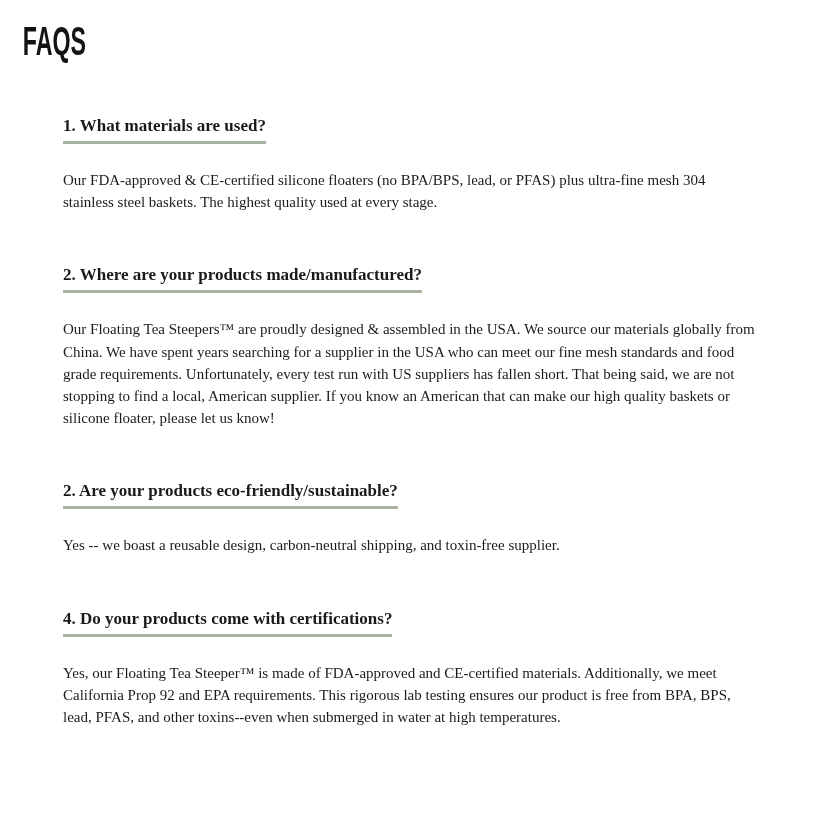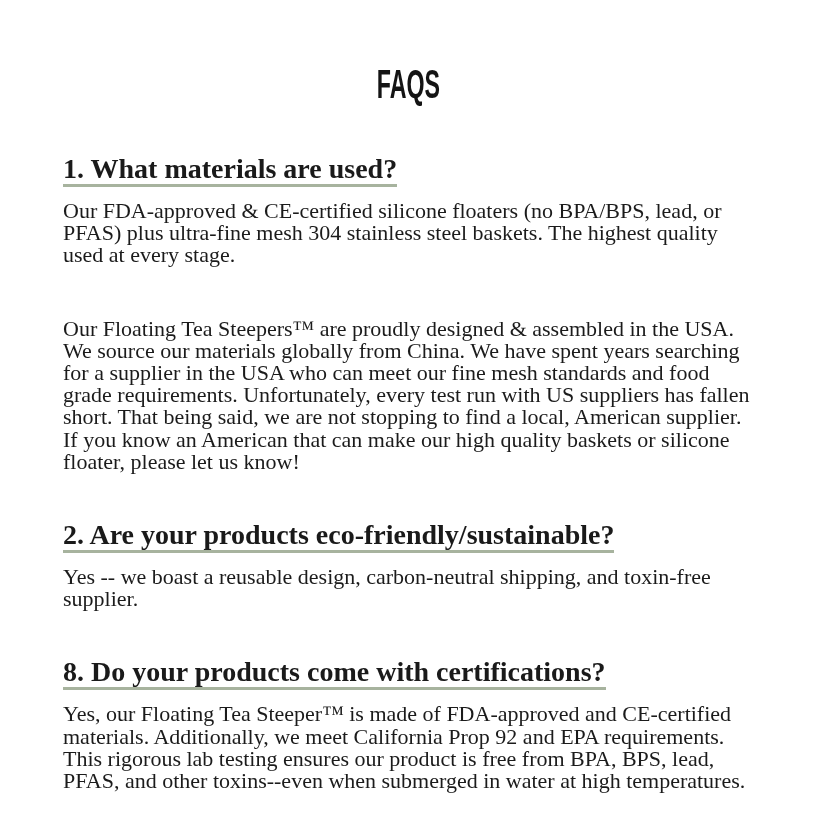--- a/index.html
+++ b/index.html
@@ -10,22 +10,21 @@
   .page {
     width: 817px;
     height: 817px;
     background: #ffffff;
     box-sizing: border-box;
     overflow: hidden;
     font-family: "Liberation Serif", serif;
     color: #1b1b1b;
   }
   .title-wrap {
-    text-align: center;
-    padding-top: 64px;
+    padding-top: 21px;
     height: 50px;
   }
   .page-title {
     display: inline-block;
     font-family: "Liberation Sans", sans-serif;
     font-weight: 700;
     font-size: 40px;
     line-height: 40px;
     letter-spacing: 0px;
     transform: scaleX(0.58);
@@ -39,57 +38,58 @@
   }
   .faq-item {
     margin-bottom: 51px;
   }
   .faq-item:last-child {
     margin-bottom: 0;
   }
   .question {
     display: inline-block;
     margin: 0;
-    font-size: 28px;
+    font-size: 17px;
     font-weight: 700;
     line-height: 22px;
     color: #1a1a1a;
     padding-bottom: 4px;
     border-bottom: 3px solid var(--underline-color, #a7b39e);
     font-family: Liberation Serif, serif;
   }
   .answer {
-    margin: 13px 0 0 0;
-    font-size: 22px;
+    margin: 25px 0 0 0;
+    font-size: 15px;
     line-height: 22.2px;
     color: #1b1b1b;
   }
 </style>
 </head>
 <body>
 
 <div class="page">
   <div class="title-wrap">
     <span class="page-title">FAQS</span>
   </div>
 
   <div class="content">
 
       <section class="faq-item">
         <h2 class="question">1. What materials are used?</h2>
         <p class="answer">Our FDA-approved &amp; CE-certified silicone floaters (no BPA/BPS, lead, or PFAS) plus ultra-fine mesh 304 stainless steel baskets. The highest quality used at every stage.</p>
       </section>
 
       <section class="faq-item">
+        <h2 class="question">2. Where are your products made/manufactured?</h2>
         <p class="answer">Our Floating Tea Steepers™ are proudly designed &amp; assembled in the USA. We source our materials globally from China. We have spent years searching for a supplier in the USA who can meet our fine mesh standards and food grade requirements. Unfortunately, every test run with US suppliers has fallen short. That being said, we are not stopping to find a local, American supplier. If you know an American that can make our high quality baskets or silicone floater, please let us know!</p>
       </section>
 
       <section class="faq-item">
         <h2 class="question">2. Are your products eco-friendly/sustainable?</h2>
         <p class="answer">Yes -- we boast a reusable design, carbon-neutral shipping, and toxin-free supplier.</p>
       </section>
 
       <section class="faq-item">
-        <h2 class="question">8. Do your products come with certifications?</h2>
+        <h2 class="question">4. Do your products come with certifications?</h2>
         <p class="answer">Yes, our Floating Tea Steeper™ is made of FDA-approved and CE-certified materials. Additionally, we meet California Prop 92 and EPA requirements. This rigorous lab testing ensures our product is free from BPA, BPS, lead, PFAS, and other toxins--even when submerged in water at high temperatures.</p>
       </section>
     </div>
 </div>
 
 </body></html>

